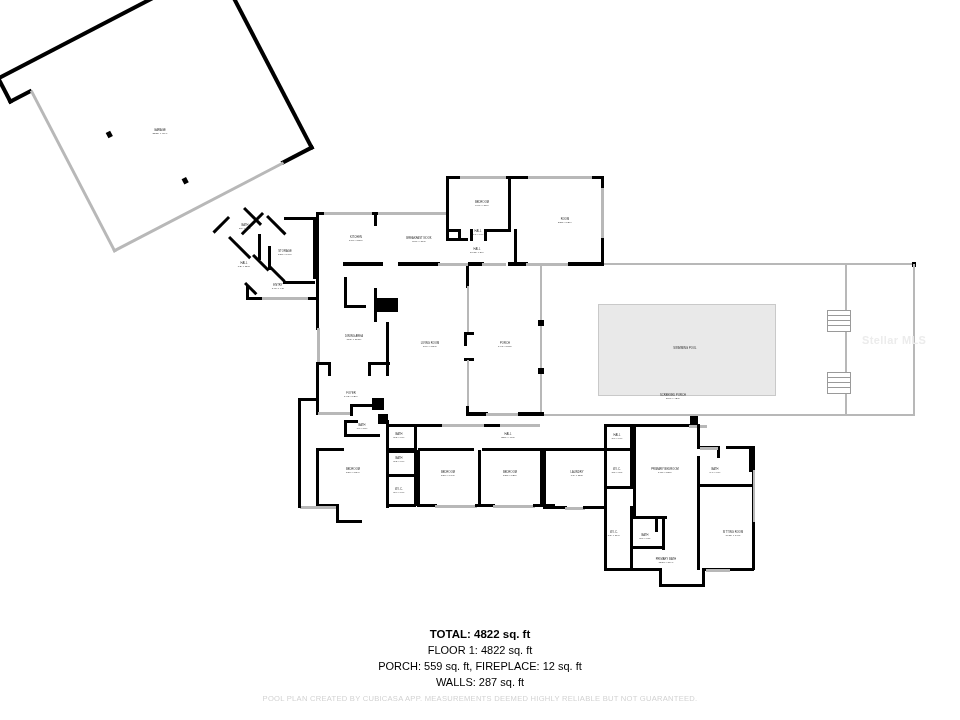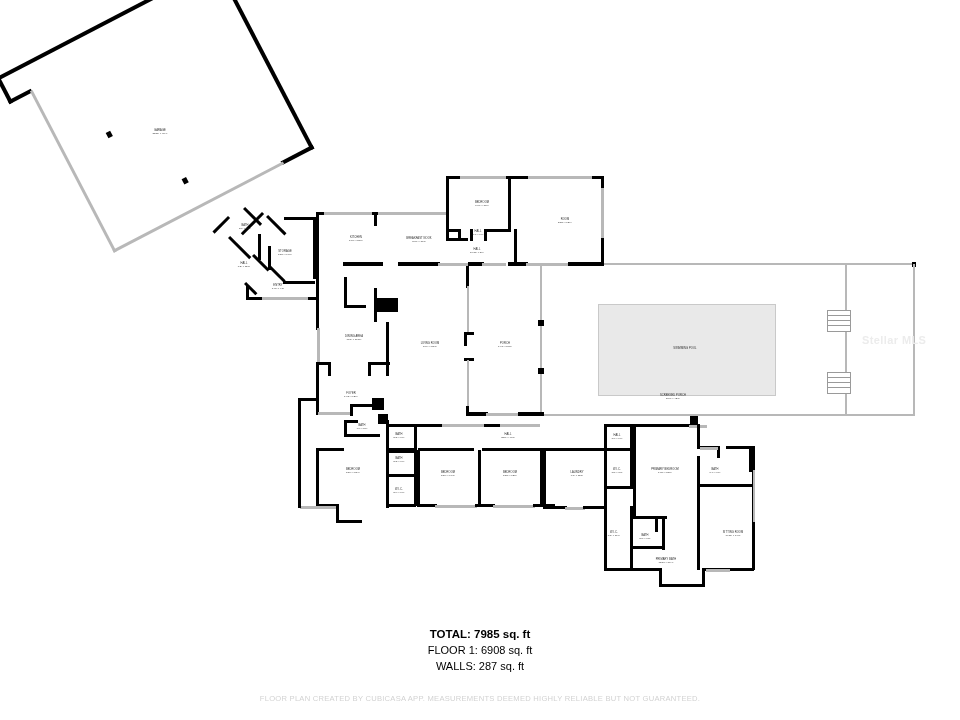--- a/index.html
+++ b/index.html
@@ -422,19 +422,20 @@
       </div>
       <div class="lbl" style="left: 733px; top: 535px;">
         <span class="nm">SITTING ROOM</span>
         <span class="dim">14'11" x 14'8"</span>
       </div>
     </div>
 
   <div id="watermark">Stellar MLS</div>
 
   <div id="summary">
-    <div class="total">TOTAL: 7985 sq. ft</div>
-    <div class="line">FLOOR 1: 6908 sq. ft</div>
+    <div class="total">TOTAL: 4822 sq. ft</div>
+    <div class="line">FLOOR 1: 4822 sq. ft</div>
+    <div class="line">PORCH: 559 sq. ft, FIREPLACE: 12 sq. ft</div>
     <div class="line">WALLS: 287 sq. ft</div>
   </div>
-  <div id="disclaimer">FLOOR PLAN CREATED BY CUBICASA APP. MEASUREMENTS DEEMED HIGHLY RELIABLE BUT NOT GUARANTEED.</div>
+  <div id="disclaimer">POOL PLAN CREATED BY CUBICASA APP. MEASUREMENTS DEEMED HIGHLY RELIABLE BUT NOT GUARANTEED.</div>
 
 </div>
 
 </body></html>

